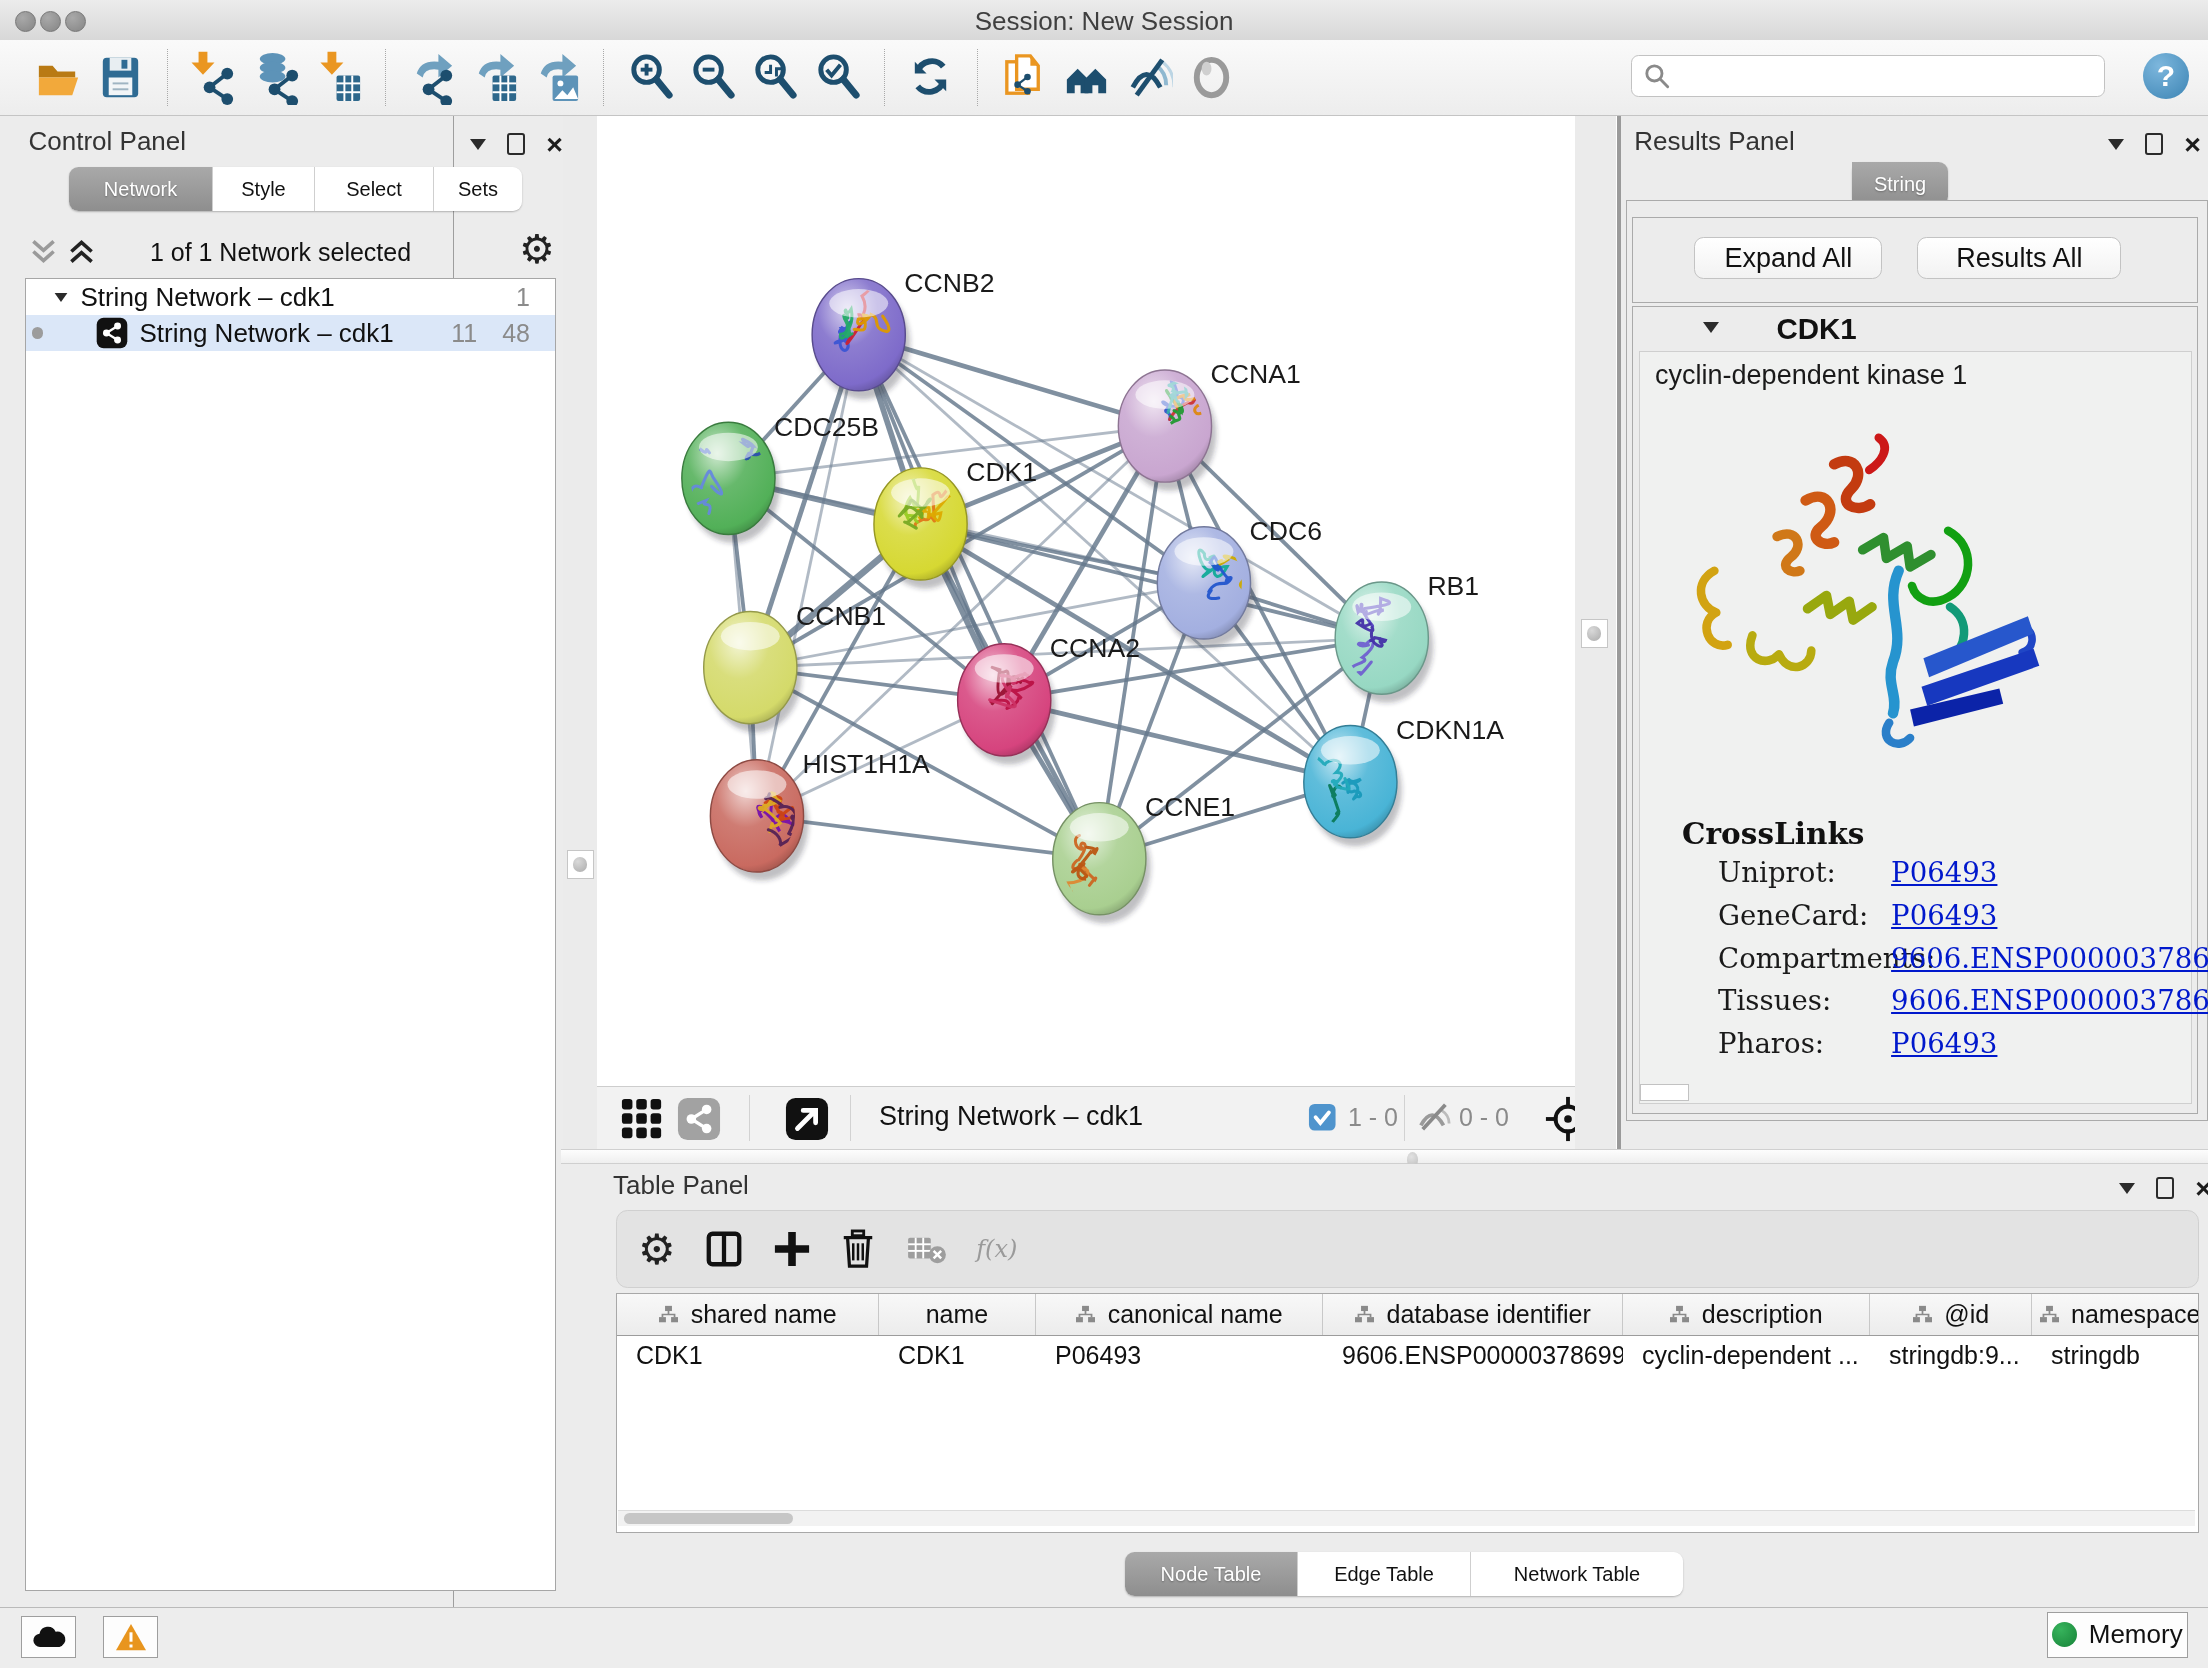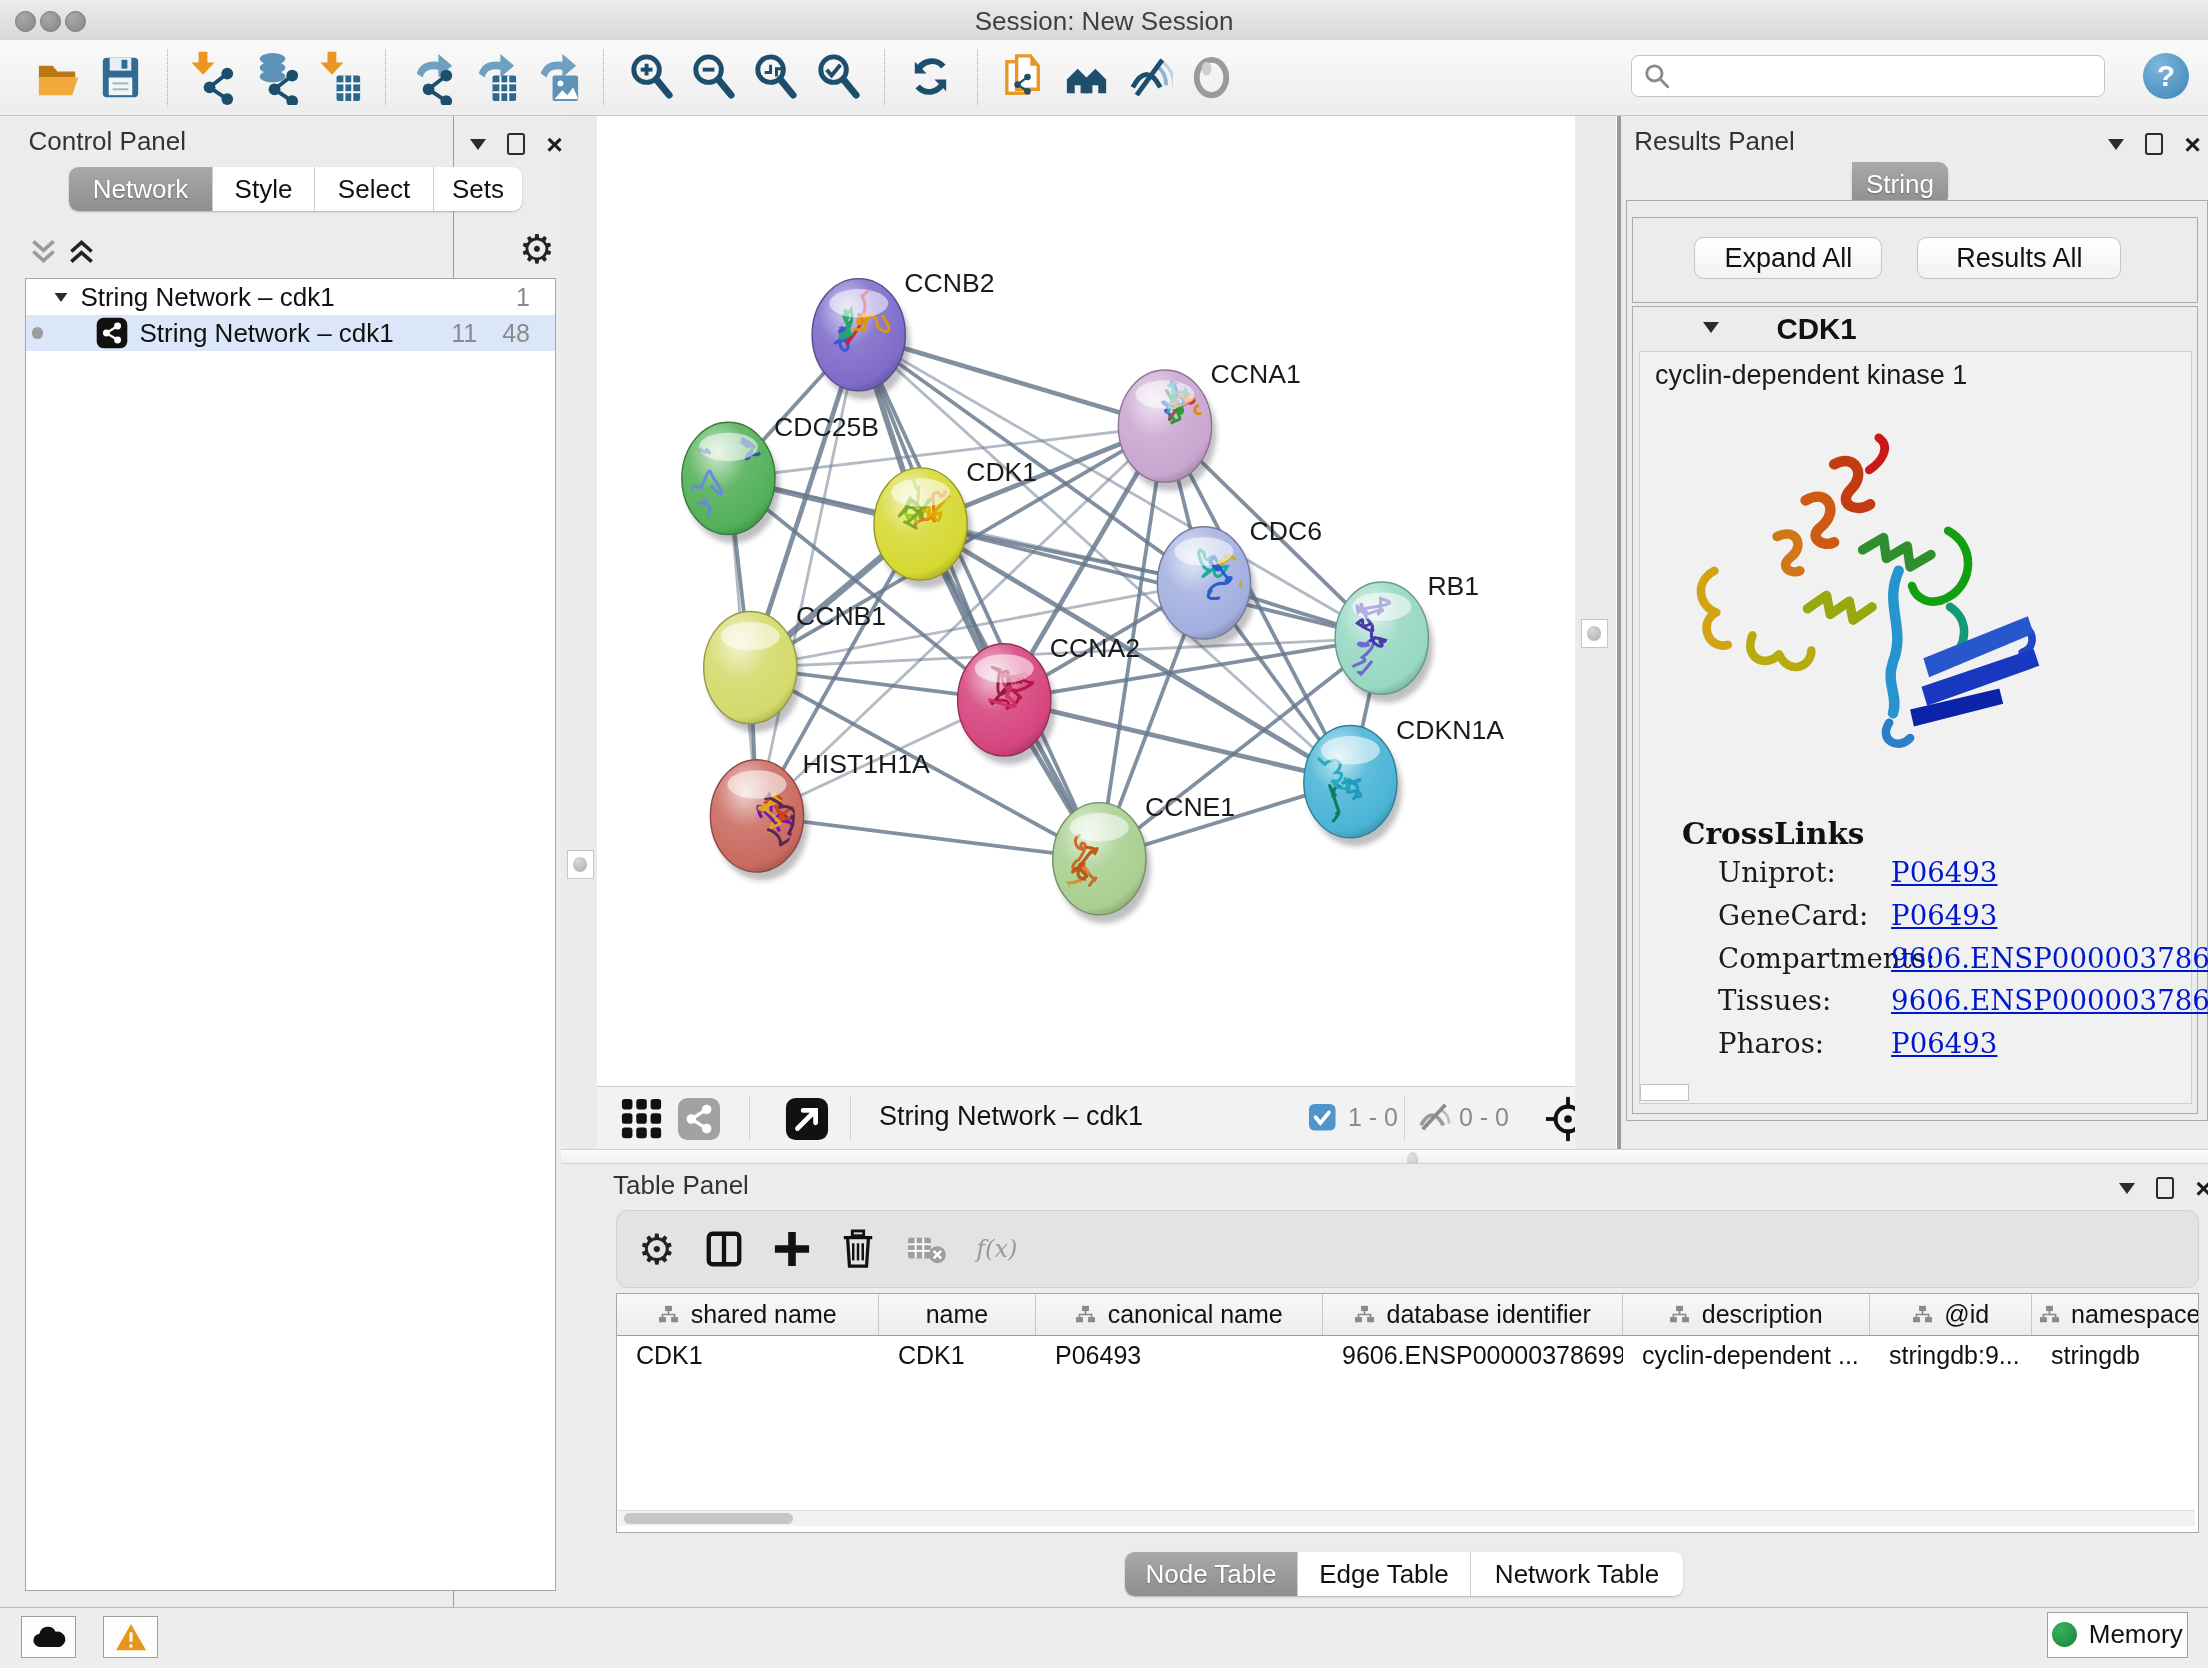--- a/index.html
+++ b/index.html
@@ -29,21 +29,21 @@
 
   
   .ptitle{font-size:26px;color:#333;}
   .pctrls{position:absolute;display:flex;align-items:center;gap:21px;}
   .tri{width:0;height:0;border-left:8.6px solid transparent;border-right:8.6px solid transparent;
     border-top:11.4px solid #2b2b2b;}
   .sqr{width:14.3px;height:18px;border:2.9px solid #2b2b2b;border-radius:2.9px;}
   .xx{font-size:28.5px;font-weight:bold;color:#1d1d1d;line-height:19px;}
 
   .seg{display:flex;height:44px;border-radius:9.5px;box-shadow:0 1px 1.9px rgba(0,0,0,.25);}
-  .seg .tab{display:flex;align-items:center;justify-content:center;font-size:26px;color:#111;
+  .seg .tab{display:flex;align-items:center;justify-content:center;font-size:20px;color:#111;
     background:#fff;border-right:1px solid #cfcfcf;}
   .seg .tab:first-child{border-radius:9.5px 0 0 9.5px;}
   .seg .tab:last-child{border-radius:0 9.5px 9.5px 0;border-right:none;}
   .seg .tab.sel{background:linear-gradient(#a9a9a9,#8e8e8e);color:#fff;text-shadow:0 1px 1.9px rgba(0,0,0,.3);}
 
   
   .controlpanel{left:0;top:116px;width:454px;height:1491px;background:#ececec;
     border-right:1.9px solid #9e9e9e;box-sizing:border-box;}
   .treebox{position:absolute;left:25px;top:162px;width:531px;height:1313px;background:#fff;
     border:1.9px solid #a6a6a6;box-sizing:border-box;}
@@ -317,20 +317,21 @@
           <div class="tab" style="width: 88px;">Sets</div>
         </div>
       </div>
     <div class="abs" style="left:0;top:112px;width:561px;height:46px">
       <svg class="abs" style="left:30px;top:9.5px" width="27" height="27" viewBox="0 0 24 24">
         <path d="M3 3 l9 8 9-8 M3 12 l9 8 9-8" stroke="#9a9a9a" stroke-width="3.2" fill="none"></path>
       </svg>
       <svg class="abs" style="left:68px;top:9.5px" width="27" height="27" viewBox="0 0 24 24">
         <path d="M3 21 l9-8 9 8 M3 12 l9-8 9 8" stroke="#222" stroke-width="3.2" fill="none"></path>
       </svg>
+      <div class="abs" style="left:0;top:9.5px;width:561px;text-align:center;font-size:25px;color:#111">1 of 1 Network selected</div>
       <div class="abs" style="left:519px;top:-1.9px;font-size:40px;color:#222">⚙</div>
     </div>
     <div class="treebox" id="network-tree">
         <div class="trow">
           <span class="tri" style="transform:scale(.8);margin-left:27px"></span>
           <span style="margin-left:11.4px">String Network – cdk1</span>
           <span style="flex:1"></span>
           <span class="tcount" style="margin-right:25px">1</span>
         </div>
         <div class="trow sel">

